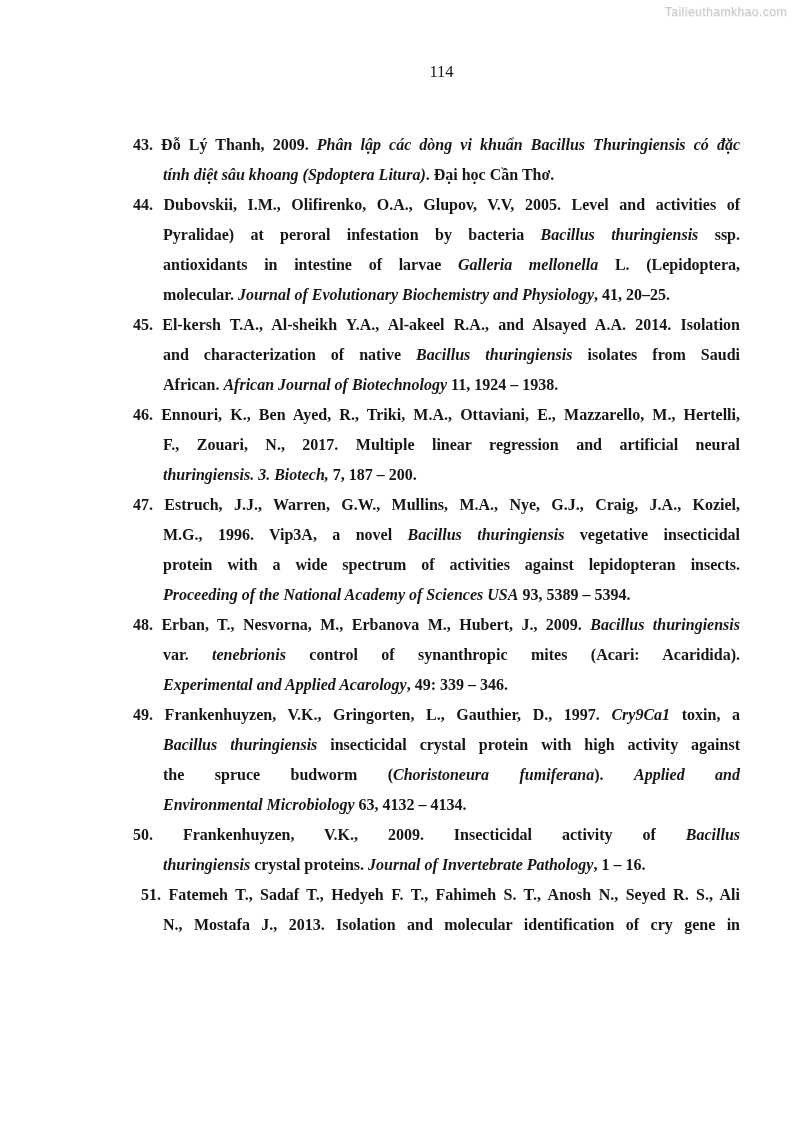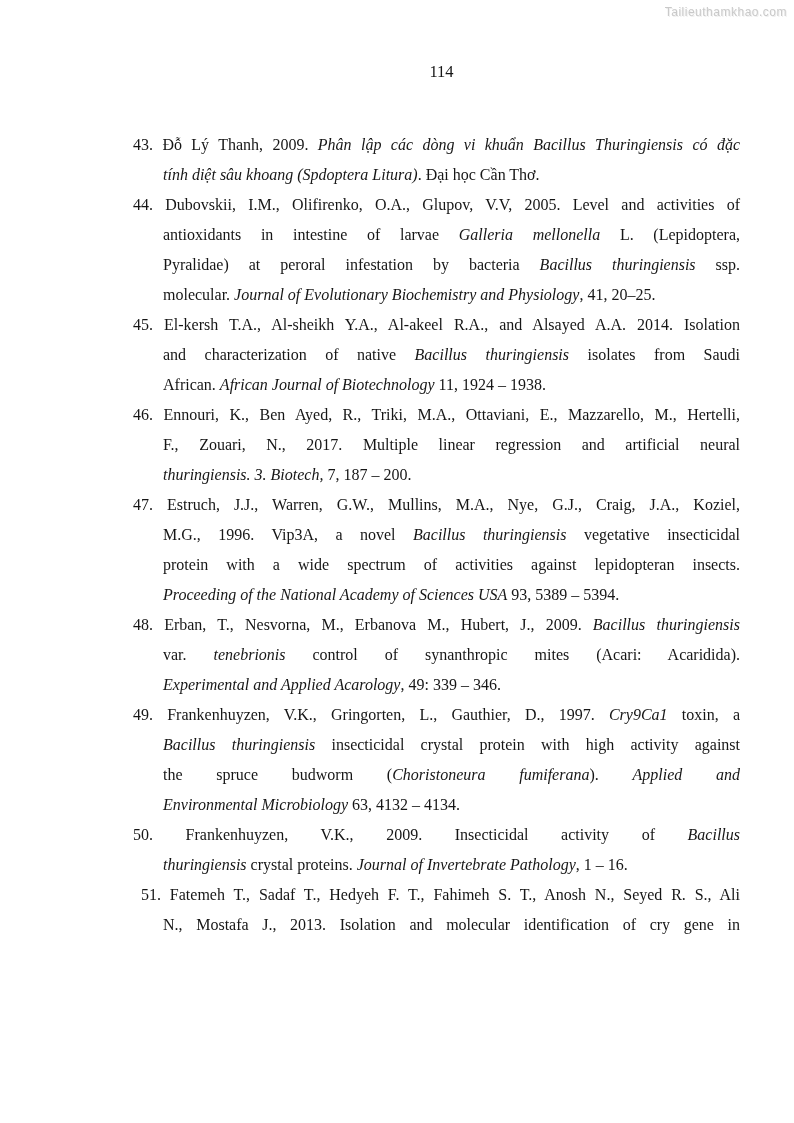--- a/index.html
+++ b/index.html
@@ -34,21 +34,21 @@
     font-size: 16.5px;
   }
   .ref-list {
     position: absolute;
     top: 130px;
     left: 133px;
     width: 607px;
     font-size: 16px;
     line-height: 30px;
   }
-  .ref-entry { margin: 0; }
+  .ref-entry { margin: 0; font-weight: bold; }
   .ref-line {
     text-align: justify;
     text-align-last: justify;
     white-space: normal;
   }
   .ref-line.last {
     text-align: left;
     text-align-last: left;
   }
   .ref-line.cont {
@@ -64,22 +64,22 @@
 
   <div class="page-number">114</div>
 
   <div class="ref-list">
       <div class="ref-entry">
         <div class="ref-line"><span>43. Đỗ Lý Thanh, 2009. </span><em>Phân lập các dòng vi khuẩn Bacillus Thuringiensis có đặc</em></div>
         <div class="ref-line cont last"><em>tính diệt sâu khoang (Spdoptera Litura)</em><span>. Đại học Cần Thơ.</span></div>
       </div>
       <div class="ref-entry">
         <div class="ref-line"><span>44. Dubovskii, I.M., Olifirenko, O.A., Glupov, V.V, 2005. Level and activities of</span></div>
+        <div class="ref-line cont"><span>Pyralidae) at peroral infestation by bacteria </span><em>Bacillus thuringiensis</em><span> ssp.</span></div>
         <div class="ref-line cont"><span>antioxidants in intestine of larvae </span><em>Galleria mellonella</em><span> L. (Lepidoptera,</span></div>
-        <div class="ref-line cont"><span>Pyralidae) at peroral infestation by bacteria </span><em>Bacillus thuringiensis</em><span> ssp.</span></div>
         <div class="ref-line cont last"><span>molecular. </span><em>Journal of Evolutionary Biochemistry and Physiology</em><span>, 41, 20–25.</span></div>
       </div>
       <div class="ref-entry">
         <div class="ref-line"><span>45. El-kersh T.A., Al-sheikh Y.A., Al-akeel R.A., and Alsayed A.A. 2014. Isolation</span></div>
         <div class="ref-line cont"><span>and characterization of native </span><em>Bacillus thuringiensis</em><span> isolates from Saudi</span></div>
         <div class="ref-line cont last"><span>African. </span><em>African Journal of Biotechnology</em><span> 11, 1924 – 1938.</span></div>
       </div>
       <div class="ref-entry">
         <div class="ref-line"><span>46. Ennouri, K., Ben Ayed, R., Triki, M.A., Ottaviani, E., Mazzarello, M., Hertelli,</span></div>
         <div class="ref-line cont"><span>F., Zouari, N., 2017. Multiple linear regression and artificial neural</span></div>

